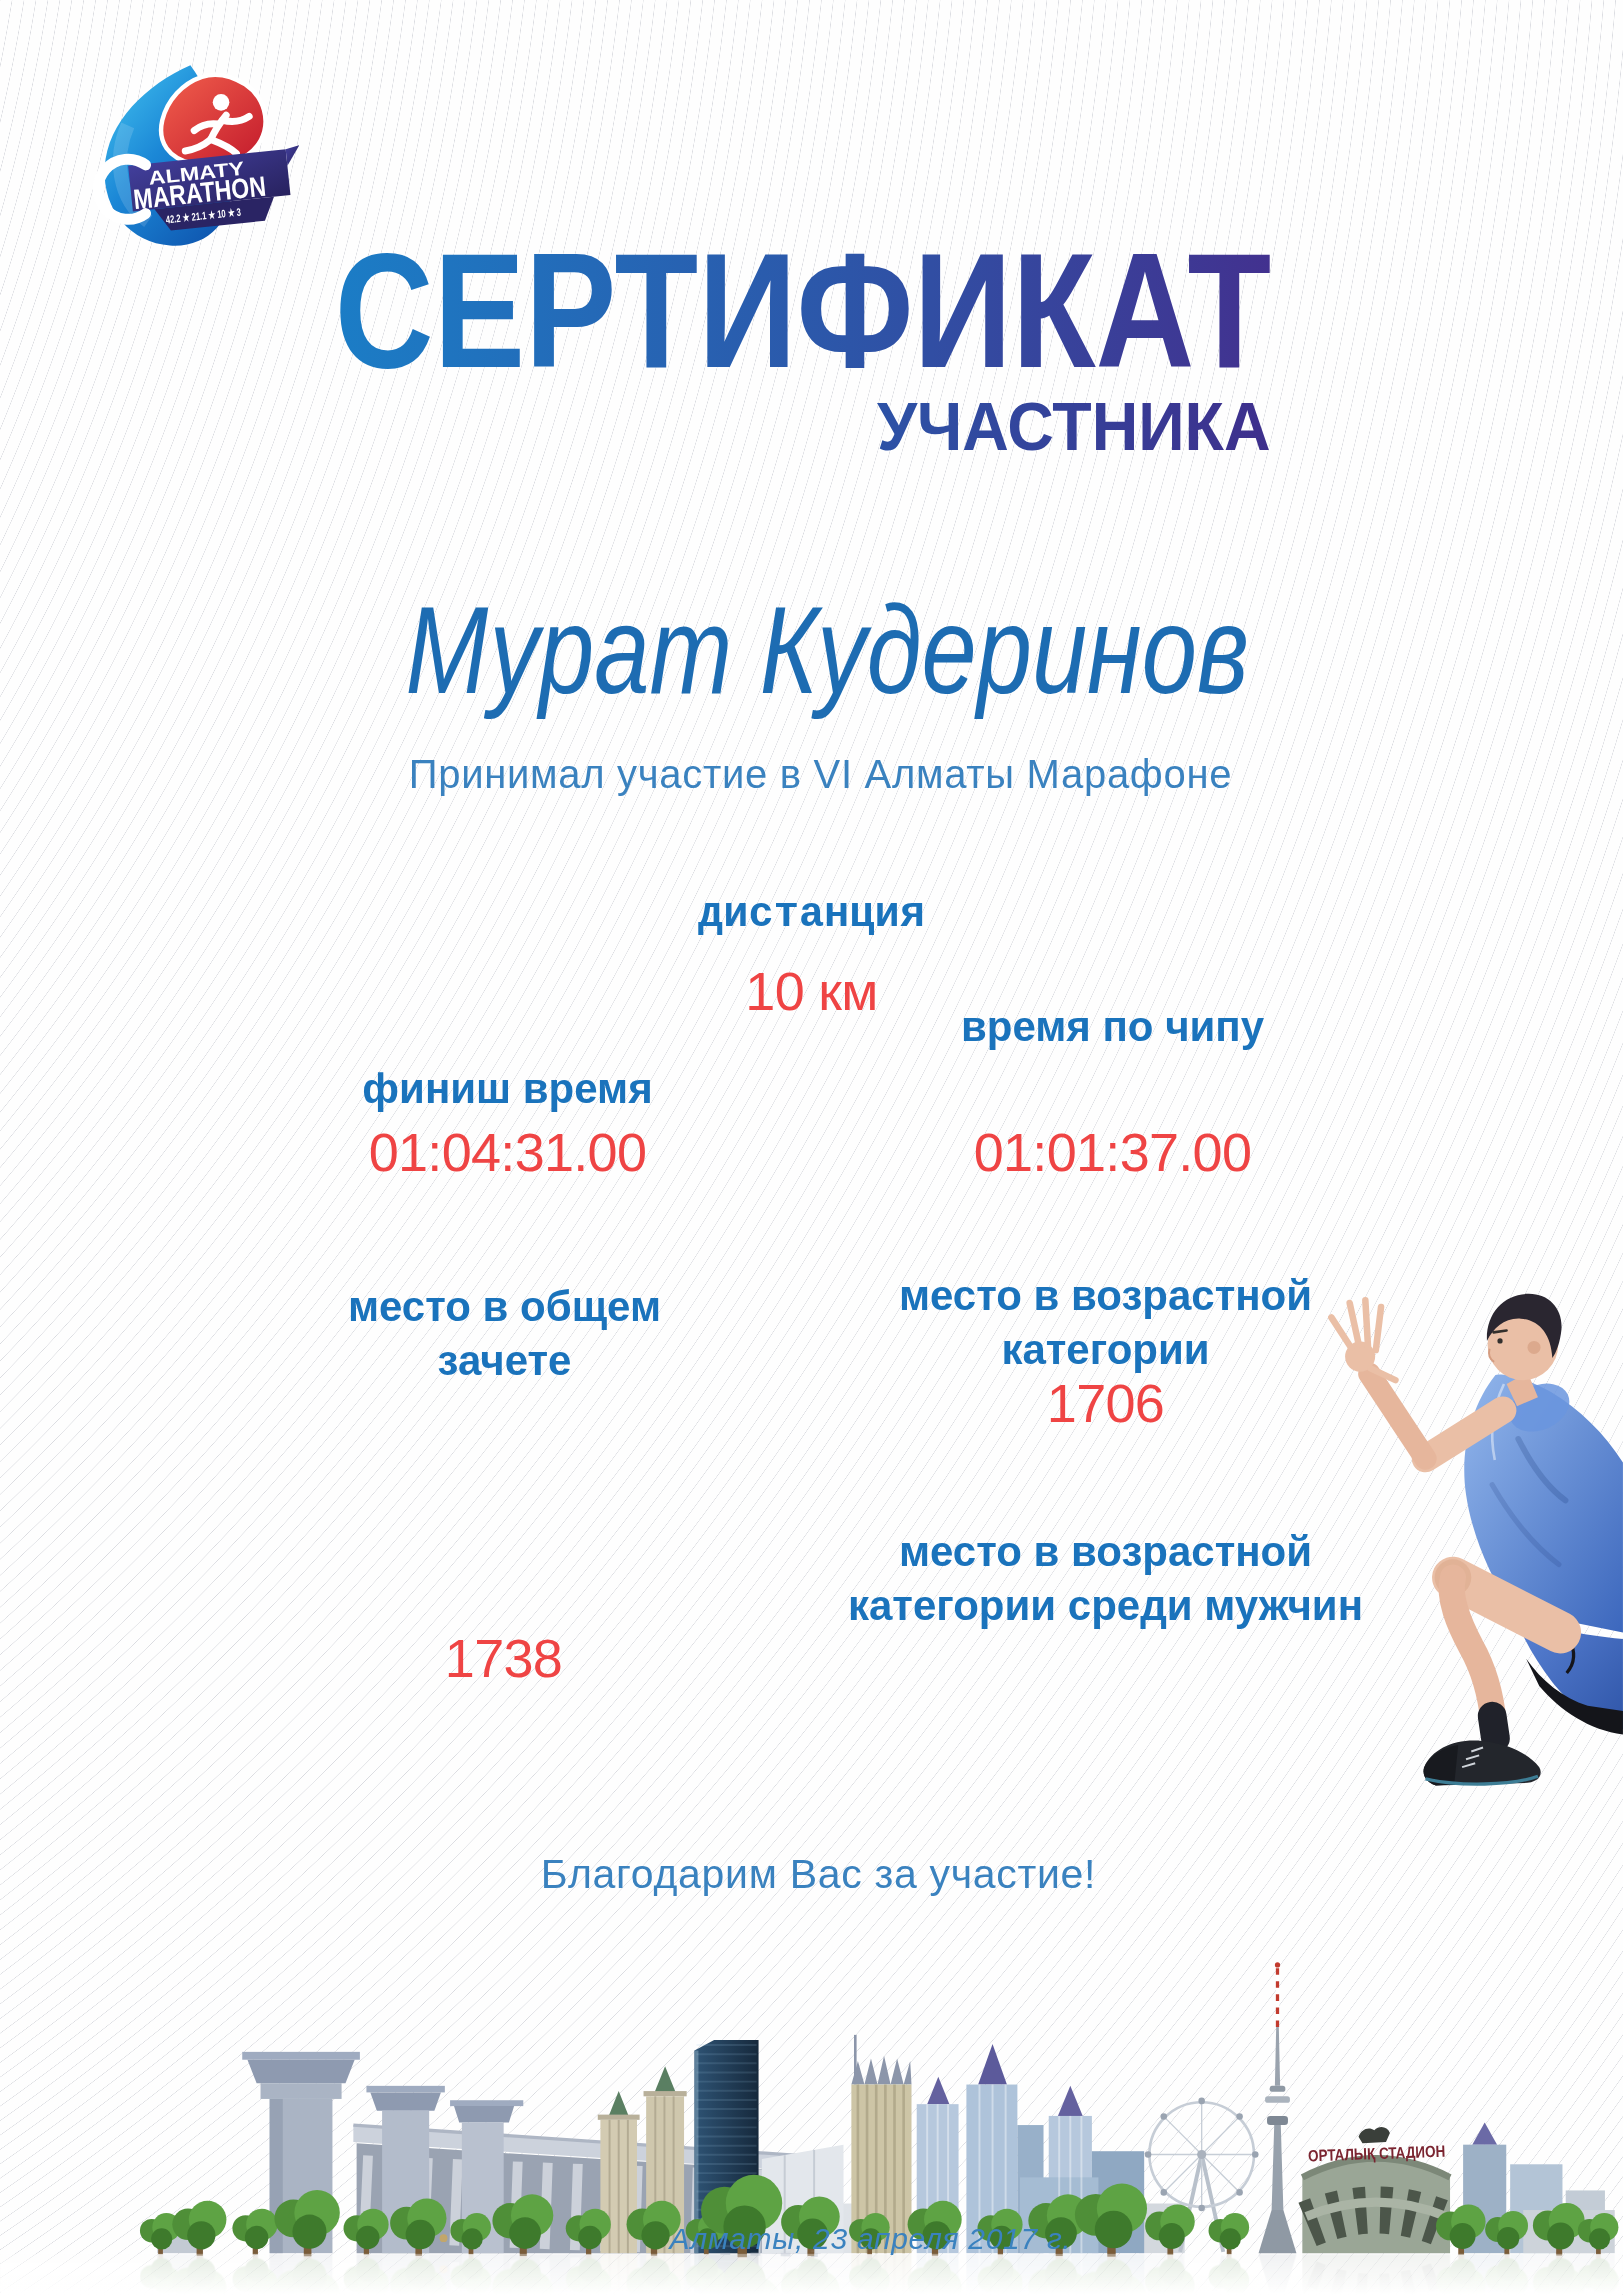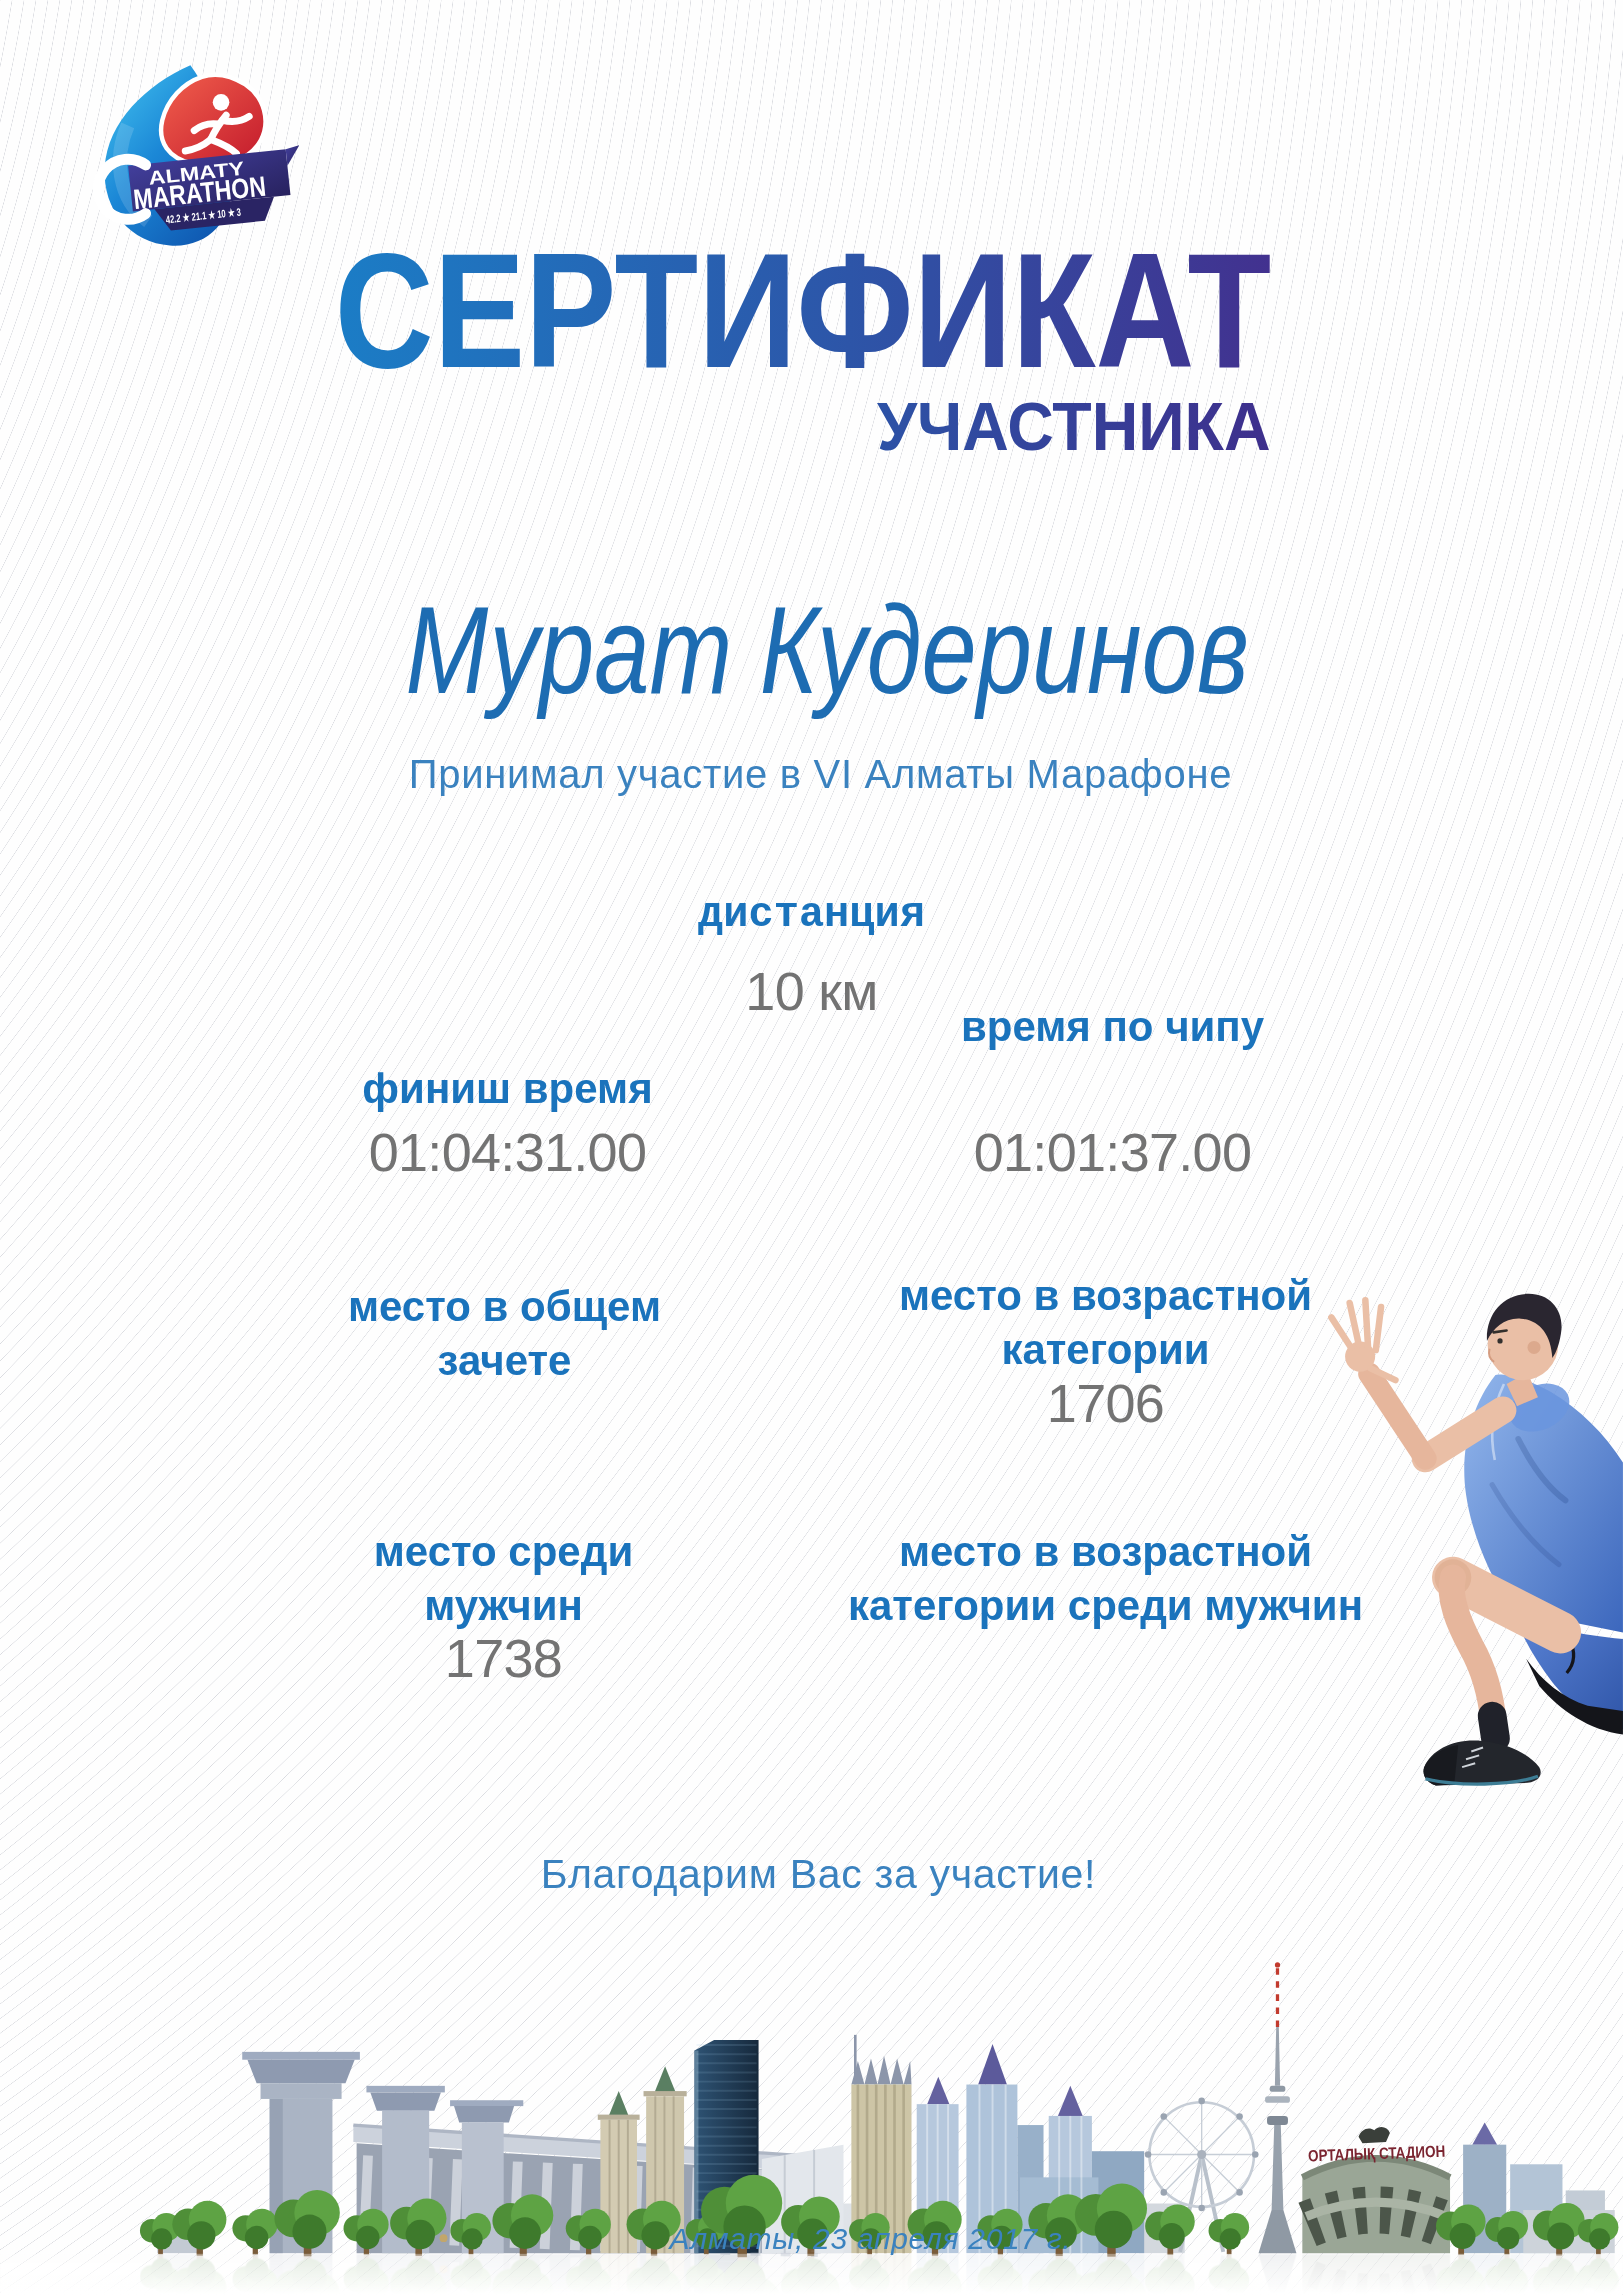--- a/index.html
+++ b/index.html
@@ -30,21 +30,21 @@
     color:#1a73bc;
     white-space:pre-line;
     letter-spacing:0px;
     z-index:3;
   }
   .stat-value{
     position:absolute;
     text-align:center;
     font-size:54px;
     line-height:60px;
-    color:#737373;
+    color:#ef4444;
     letter-spacing:-0.7px;
     z-index:3;
   }
   .thin-line{
     position:absolute;
     text-align:center;
     color:#3a82bf;
     z-index:3;
     letter-spacing:0.7px;
   }
@@ -137,22 +137,20 @@
   <div class="stat-label" style="top:1000px;left:818px;width:589px;">время по чипу</div>
   <div class="stat-value" style="top:1122px;left:818px;width:589px;">01:01:37.00</div>
 
   <div class="stat-label" style="top:1269px;left:210px;width:589px;margin-top:11px;">место в общем
 зачете</div>
 
   <div class="stat-label" style="top:1269px;left:811px;width:589px;">место в возрастной
 категории</div>
   <div class="stat-value" style="top:1373px;left:811px;width:589px;">1706</div>
 
-  <div class="stat-label" style="top:1525px;left:209px;width:589px;">место среди
-мужчин</div>
   <div class="stat-value" style="top:1628px;left:209px;width:589px;">1738</div>
 
   <div class="stat-label" style="top:1525px;left:811px;width:589px;">место в возрастной
 категории среди мужчин</div>
 
   <div id="thanks" class="thin-line">Благодарим Вас за участие!</div>
 
   <svg class="runner" viewBox="0 0 500 800" width="327" height="523">
     <defs>
       <linearGradient id="shirtG" x1="0" y1="0" x2="1" y2="1">

